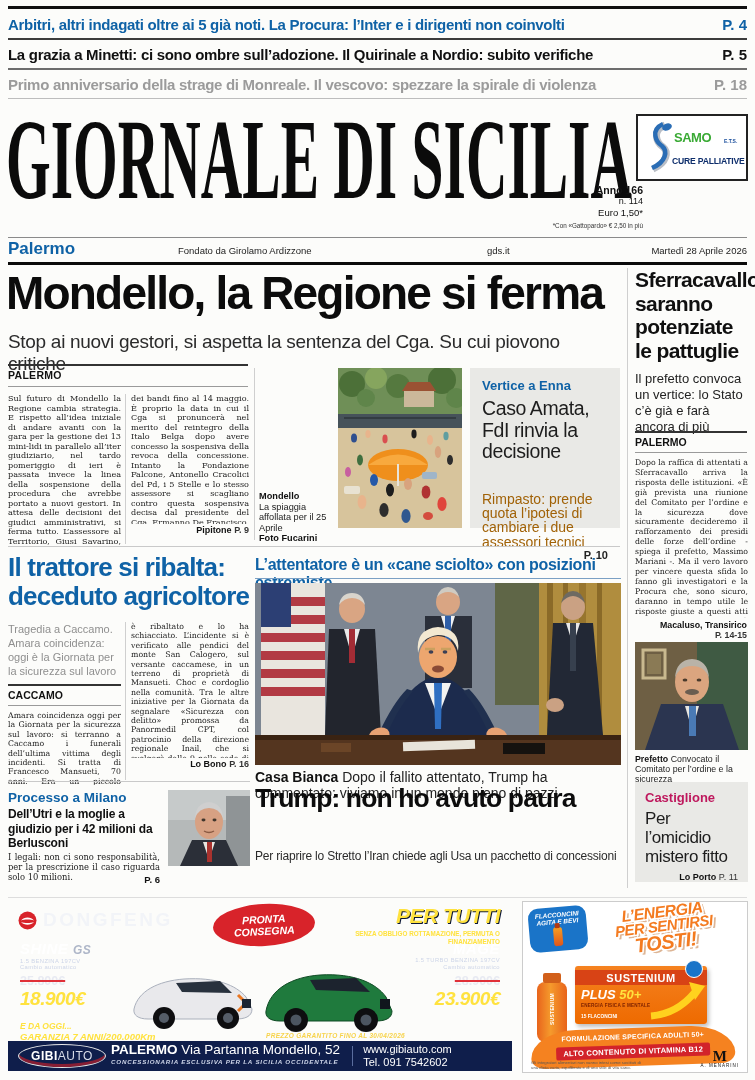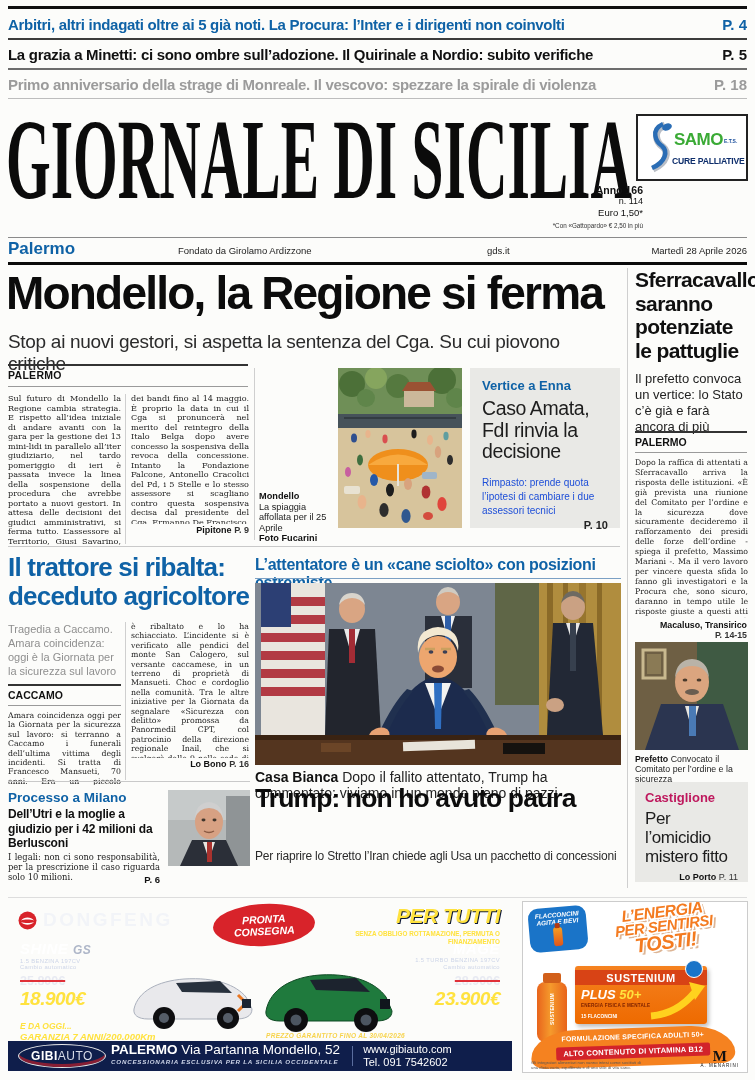--- a/index.html
+++ b/index.html
@@ -22,21 +22,21 @@
   #strip-d3{left:8px;top:98px;width:739px;height:1px;background:#bdbdbd;}
 
   
   #masthead-svg{left:6px;top:102px;}
   #issue-block{right:112px;top:185px;width:150px;text-align:right;line-height:11px;}
   #issue-block .anno{font-size:10.5px;font-weight:bold;}
   #issue-block .num{font-size:9px;}
   #issue-block .prezzo{font-size:9.5px;}
   #issue-block .nota{font-size:6.3px;color:#333;margin-top:2px;}
   #samo-box{left:636px;top:114px;width:108px;height:63px;border:2px solid #222;background:#fff;}
-  #samo-name{position:absolute;left:36px;top:14px;font-size:17px;font-weight:bold;color:#3aaa35;letter-spacing:-0.5px;}
+  #samo-name{position:absolute;left:36px;top:14px;font-size:13px;font-weight:bold;color:#3aaa35;letter-spacing:-0.5px;}
   #samo-suffix{position:absolute;left:86px;top:22px;font-size:5px;font-weight:bold;color:#1a4e9c;}
   #samo-tagline{position:absolute;left:34px;top:40px;font-size:8.6px;font-weight:bold;color:#0d2d6b;letter-spacing:-0.2px;}
 
   
   #datebar-rule1{left:8px;top:237px;width:739px;height:1px;background:#8a8a8a;}
   #db-city{left:8px;top:239px;font-size:17px;font-weight:bold;color:#0f62a6;}
   #db-founded{left:178px;top:245px;font-size:9.5px;color:#222;}
   #db-site{left:487px;top:245px;font-size:9.5px;color:#222;}
   #db-date{right:8px;top:245px;font-size:9.5px;color:#222;}
   #datebar-rule2{left:8px;top:262px;width:739px;height:3px;background:#0a0a0a;}
@@ -50,21 +50,21 @@
   #lead-col1{left:8px;top:394px;width:113px;height:152px;font-size:8.1px;line-height:9.5px;overflow:hidden;}
   #lead-vr1{left:125px;top:394px;height:150px;}
   #lead-col2{left:131px;top:394px;width:118px;height:130px;font-size:8.1px;line-height:9.5px;overflow:hidden;}
   #lead-byline{left:131px;top:525px;width:118px;font-size:9px;font-weight:bold;text-align:right;}
   #lead-vr2{left:254px;top:368px;height:172px;}
   #beach-caption{left:259px;top:491px;width:72px;font-size:9.2px;line-height:10.6px;color:#222;}
   #beach-photo{left:338px;top:368px;}
   #enna-box{left:470px;top:368px;width:150px;height:160px;background:#e9e9e6;box-sizing:border-box;padding:10px 12px;}
   #enna-kicker{font-size:13px;font-weight:bold;color:#0f62a6;}
   #enna-title{font-size:19.5px;line-height:21.5px;color:#1d1d1d;letter-spacing:-0.4px;margin-top:5px;}
-  #enna-text{font-size:10px;line-height:14.4px;color:#1d4ed8;margin-top:13px;}
+  #enna-text{font-size:14px;line-height:14.4px;color:#a16207;margin-top:29px;}
   #enna-page{font-size:11px;font-weight:bold;color:#222;text-align:right;}
 
   
   #main-vr{left:627px;top:268px;height:620px;}
   #sf-title{left:635px;top:268px;width:113px;font-size:21px;line-height:23.5px;font-weight:bold;letter-spacing:-0.6px;color:#101010;}
   #sf-sub{left:635px;top:371px;width:112px;font-size:13px;line-height:16px;color:#222;}
   #sf-krule1{left:635px;top:431px;width:112px;height:1.5px;background:#333;}
   #sf-kicker{left:635px;top:436px;font-size:10.5px;font-weight:bold;}
   #sf-krule2{left:635px;top:452px;width:112px;height:1px;background:#9a9a9a;}
   #sf-body{left:635px;top:458px;width:113px;height:160px;font-size:7.8px;line-height:9.9px;overflow:hidden;}

